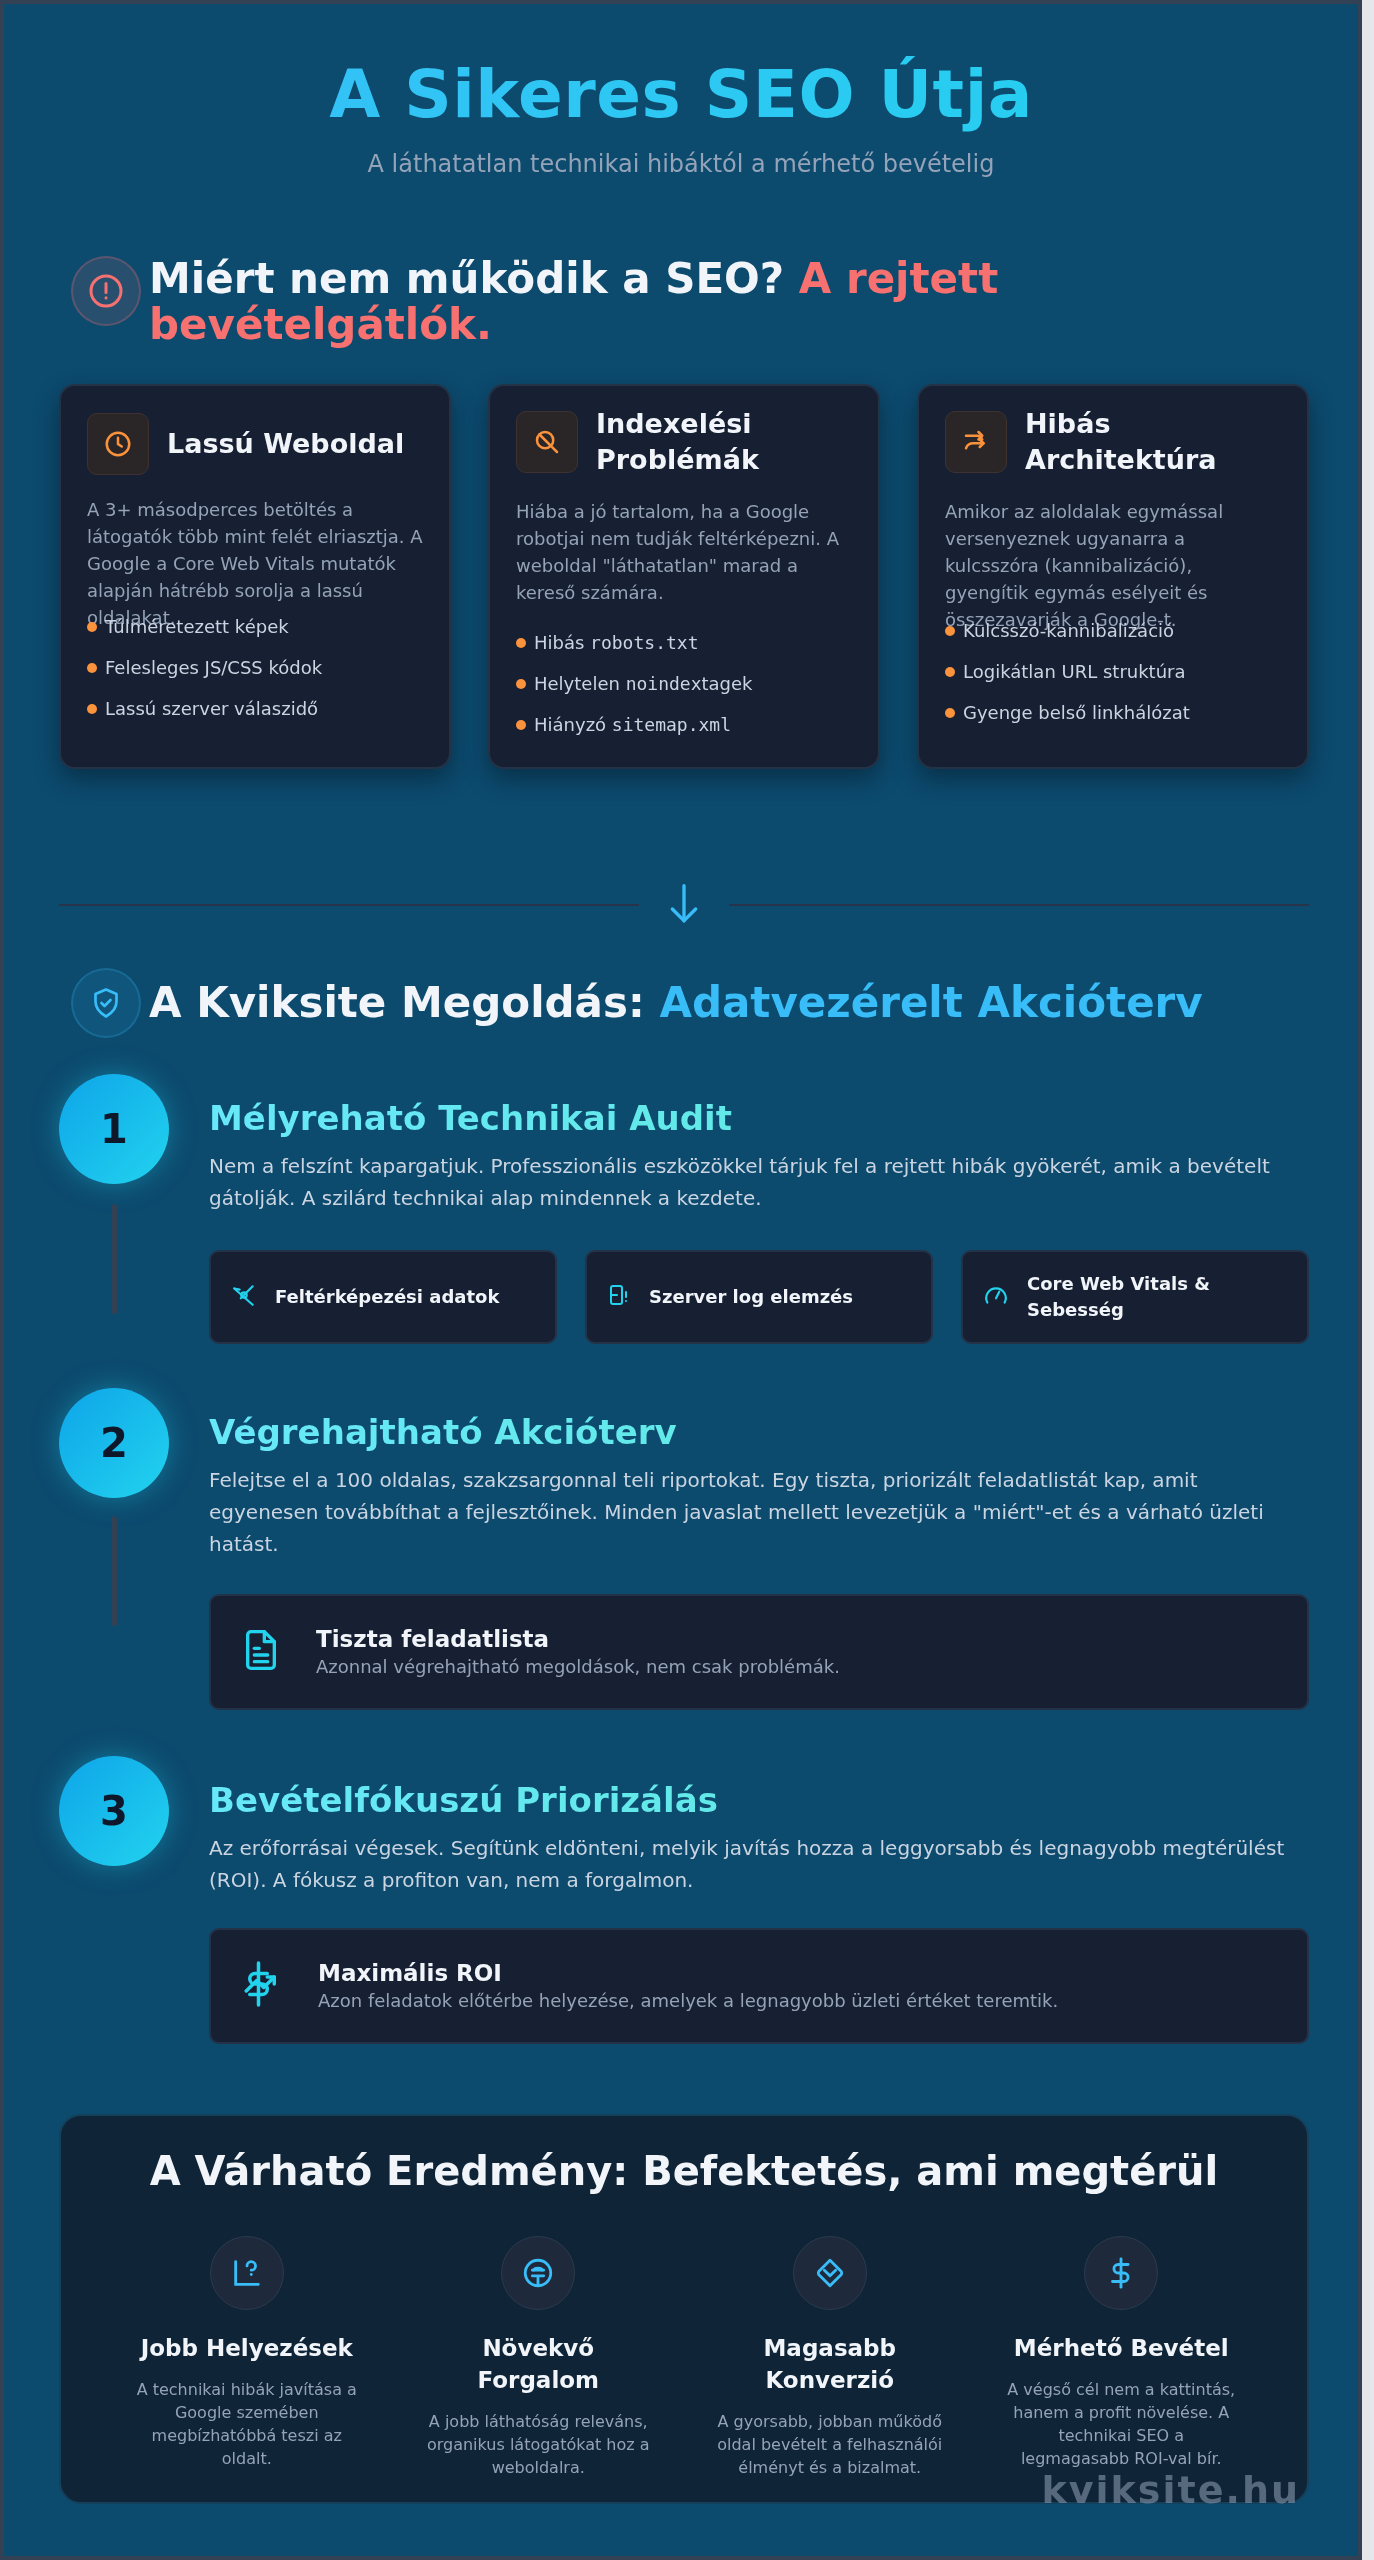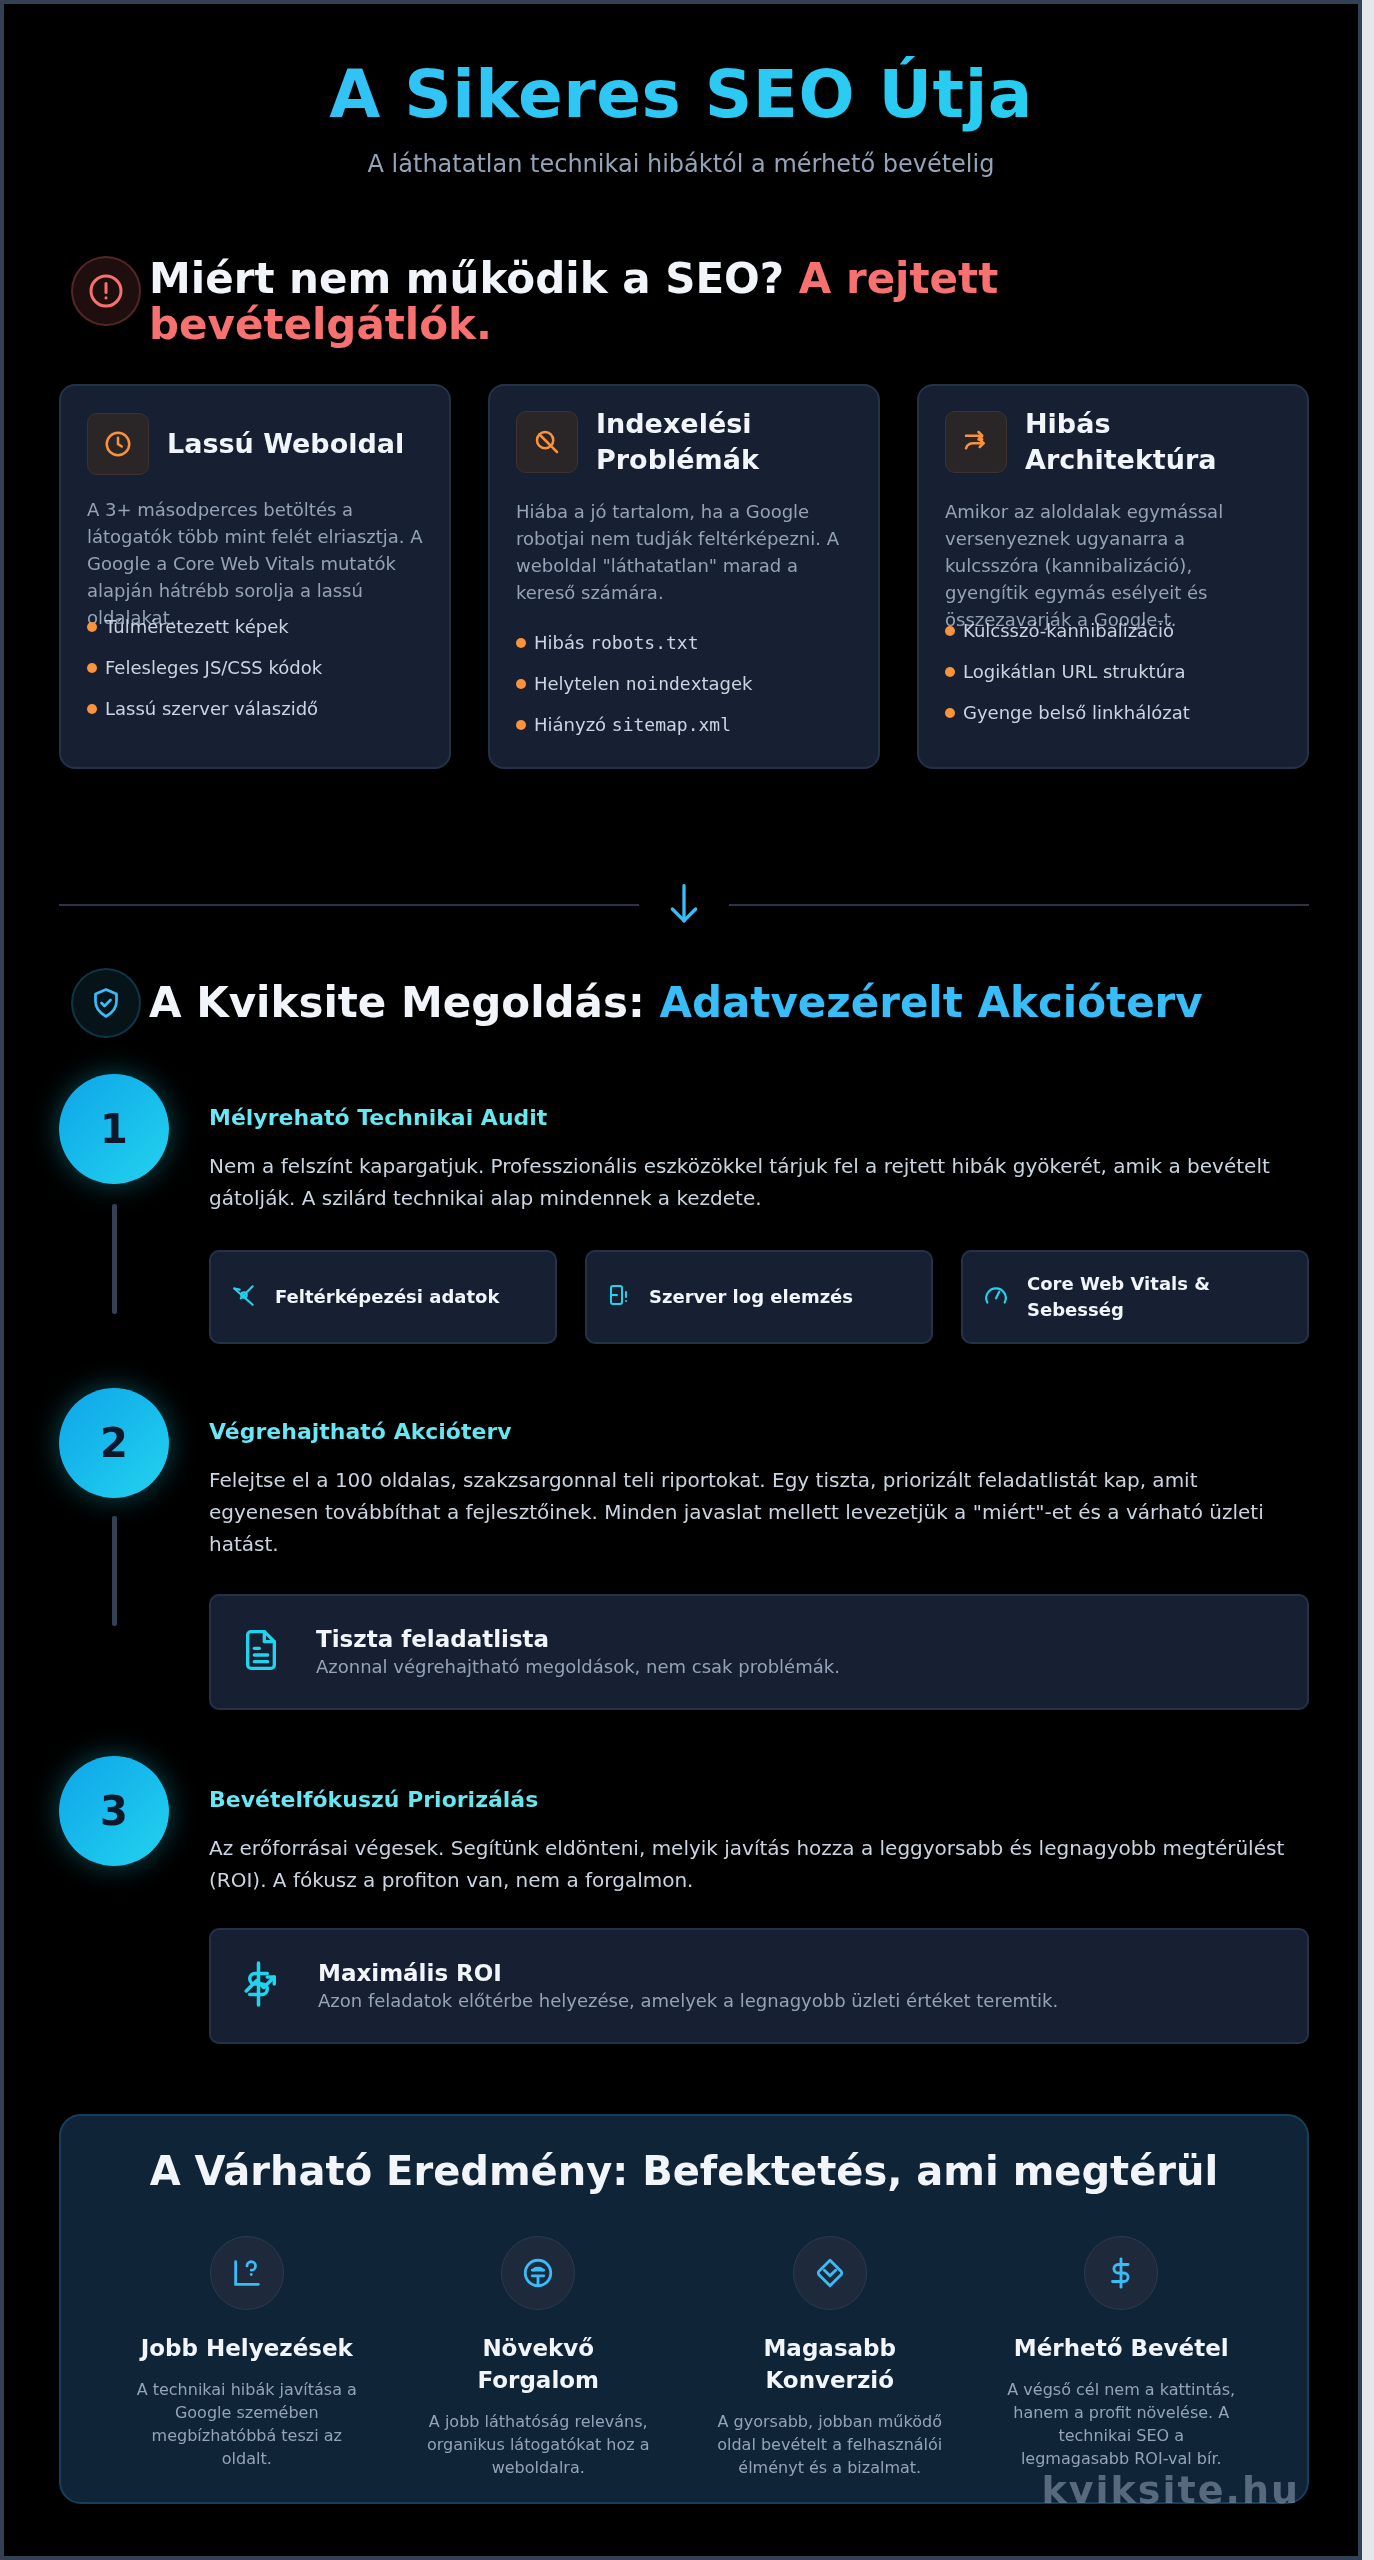--- a/index.html
+++ b/index.html
@@ -4,21 +4,21 @@
 <style>
   * { box-sizing: border-box; margin: 0; padding: 0; }
   html, body { width: 1374px; height: 2560px; background: #e5e7eb; overflow: hidden; }
   body { font-family: "DejaVu Sans", sans-serif; }
   .frame {
     position: absolute; left: 0; top: 0; width: 1362px; height: 2560px;
     background: #334155; padding: 4px;
   }
   .page {
     position: relative; width: 100%; height: 100%;
-    background: #000000; overflow: hidden;
+    background: #0c4a6e; overflow: hidden;
   }
   
   .hero-title {
     position: absolute; left: 0; right: 0; top: 52px; text-align: center;
     font-size: 66px; font-weight: bold; color: #38bdf8; letter-spacing: 0.5px;
     background: linear-gradient(90deg, #38bdf8, #22d3ee);
     -webkit-background-clip: text; background-clip: text; -webkit-text-fill-color: transparent;
   }
   .hero-sub {
     position: absolute; left: 0; right: 0; top: 146px; text-align: center;
@@ -64,21 +64,21 @@
   .step { position: absolute; left: 55px; width: 1250px; }
   .step-num {
     position: absolute; left: 0; top: 0; width: 110px; height: 110px; border-radius: 50%;
     background: linear-gradient(135deg, #0ea5e9, #22d3ee);
     box-shadow: 0 0 28px rgba(34,211,238,0.35);
     display: flex; align-items: center; justify-content: center;
     font-size: 40px; font-weight: bold; color: #0f172a;
   }
   .step-line { position: absolute; left: 53px; width: 5px; background: #334155; border-radius: 2px; }
   .step-body { position: absolute; left: 150px; top: 22px; width: 1100px; }
-  .step-title { font-size: 22px; font-weight: bold; color: #5eead4; line-height: 44px;
+  .step-title { font-size: 34px; font-weight: bold; color: #5eead4; line-height: 44px;
     background: linear-gradient(90deg, #67e8f9, #5eead4);
     -webkit-background-clip: text; background-clip: text; -webkit-text-fill-color: transparent; }
   .step-desc { font-size: 20px; color: #cbd5e1; line-height: 32px; margin-top: 10px; }
   .feat-row { display: flex; gap: 28px; margin-top: 36px; }
   .feat {
     flex: 1; height: 94px; background: #172033; border: 2px solid #243247; border-radius: 10px;
     display: flex; align-items: center; padding: 0 20px; gap: 18px;
   }
   .feat-label { font-size: 18px; font-weight: bold; color: #f1f5f9; line-height: 26px; }
   .wide-card {

